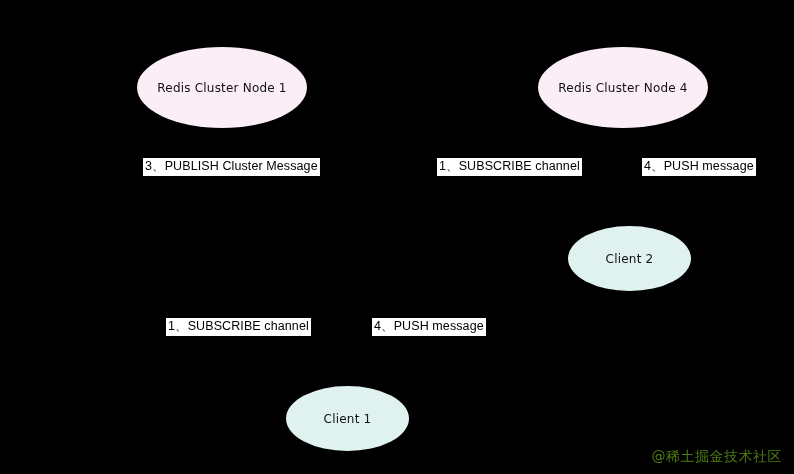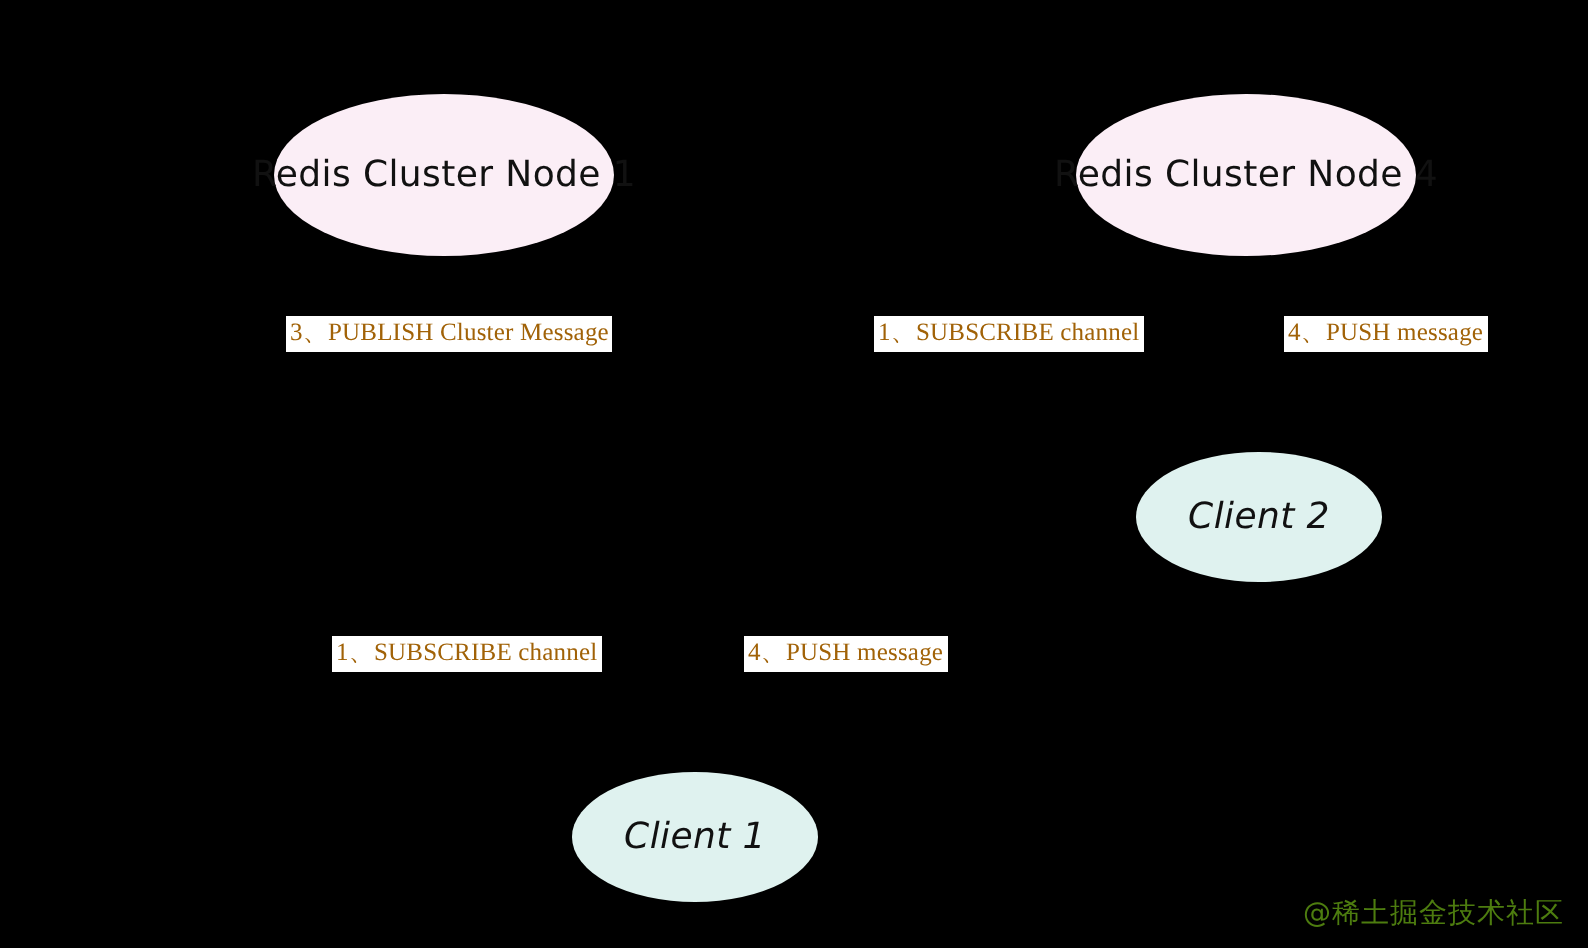--- a/index.html
+++ b/index.html
@@ -23,46 +23,45 @@
     display: flex;
     align-items: center;
     justify-content: center;
     border-radius: 50%;
     box-sizing: border-box;
     text-align: center;
     line-height: 1;
   }
   .node-label {
     color: #111111;
-    font-size: 18px;
+    font-size: 12px;
     font-family: "DejaVu Sans", sans-serif;
     letter-spacing: 0.2px;
     white-space: nowrap;
   }
   .node.cluster {
     background: #fbeef6;
   }
   .node.client {
     background: #dff2ef;
-    font-style: italic;
   }
   
   #node-redis-1 { left: 137px; top: 47px;  width: 170px; height: 81px; }
   #node-redis-2 { left: 538px; top: 47px;  width: 170px; height: 81px; }
   #node-redis-3 { left: 268px; top: 217px; width: 170px; height: 71px; }
   
   #node-client-2 { left: 568px; top: 226px; width: 123px; height: 65px; }
   #node-client-1 { left: 286px; top: 386px; width: 123px; height: 65px; }
 
   .edge-label {
     position: absolute;
     background: #ffffff;
-    color: #a16207;
+    color: #000000;
     font-size: 12.5px;
-    font-family: Liberation Serif, serif;
+    font-family: Liberation Sans, sans-serif;
     line-height: 17px;
     height: 18px;
     padding: 0 2px;
     box-sizing: border-box;
     white-space: nowrap;
     letter-spacing: 0.1px;
   }
   #label-publish-cluster  { left: 143px; top: 158px; }
   #label-subscribe-top    { left: 437px; top: 158px; }
   #label-push-top         { left: 642px; top: 158px; }

